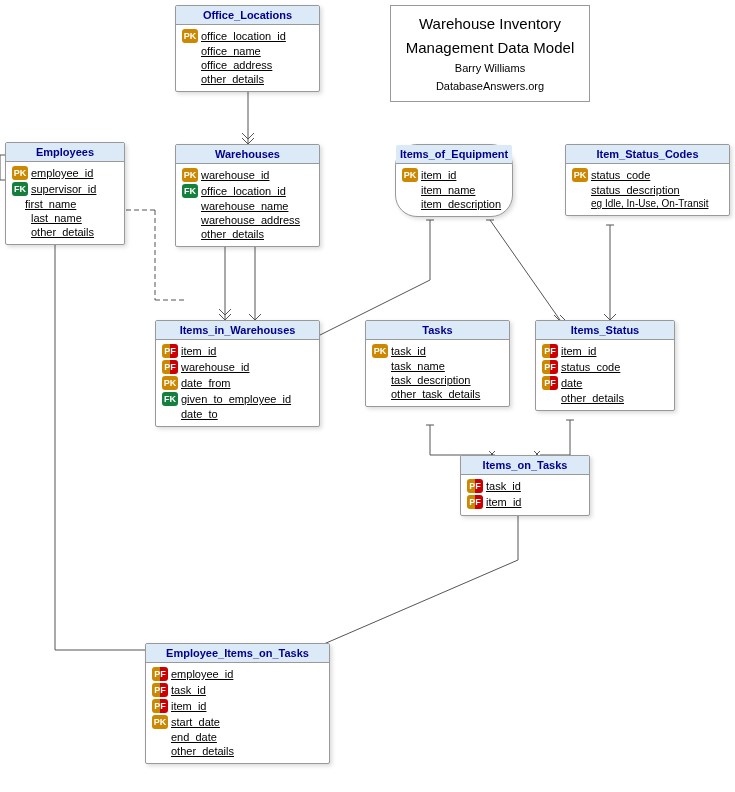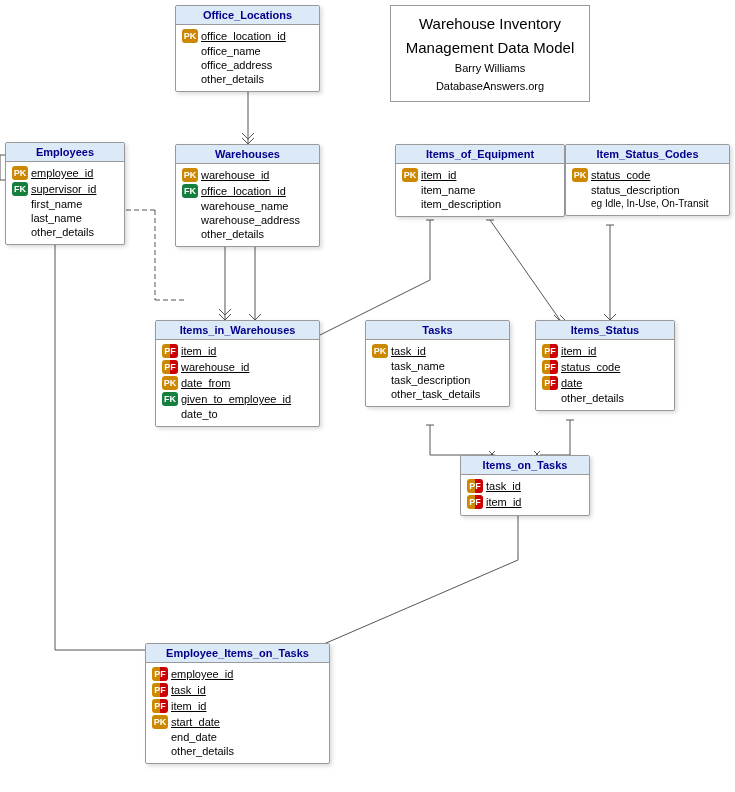--- a/index.html
+++ b/index.html
@@ -55,20 +55,21 @@
       display: flex;
       align-items: center;
       padding: 1px 0;
       gap: 3px;
       white-space: nowrap;
     }
 
     .field-name {
       font-size: 11px;
       color: #000;
+      text-decoration: underline;
     }
 
     .field-name.underline {
       text-decoration: underline;
       text-align: center;
     }
 
     .badge {
       display: inline-flex;
       align-items: center;
@@ -207,21 +208,21 @@
     <div class="entity-body">
       <div class="field-row">
         <span class="badge badge-pk">PK</span>
         <span class="field-name underline">employee_id</span>
       </div>
       <div class="field-row">
         <span class="badge badge-fk">FK</span>
         <span class="field-name underline">supervisor_id</span>
       </div>
       <div class="field-row">
-        <span class="field-name" style="margin-left:19px">first_name</span>
+        <span class="field-name" style="margin-left:13px">first_name</span>
       </div>
       <div class="field-row">
         <span class="field-name" style="margin-left:19px">last_name</span>
       </div>
       <div class="field-row">
         <span class="field-name" style="margin-left:19px">other_details</span>
       </div>
     </div>
   </div>
 
@@ -241,21 +242,21 @@
       </div>
       <div class="field-row">
         <span class="field-name" style="margin-left:19px">warehouse_address</span>
       </div>
       <div class="field-row">
         <span class="field-name" style="margin-left:19px">other_details</span>
       </div>
     </div>
   </div>
 
-  <div class="entity-box" style="left:395px; top:144px; width:170px;">
+  <div class="entity-box" style="left:395px; top:144px; width:118px;border-radius:22px;">
     <div class="entity-title">Items_of_Equipment</div>
     <div class="entity-body">
       <div class="field-row">
         <span class="badge badge-pk">PK</span>
         <span class="field-name underline">item_id</span>
       </div>
       <div class="field-row">
         <span class="field-name" style="margin-left:19px">item_name</span>
       </div>
       <div class="field-row">

